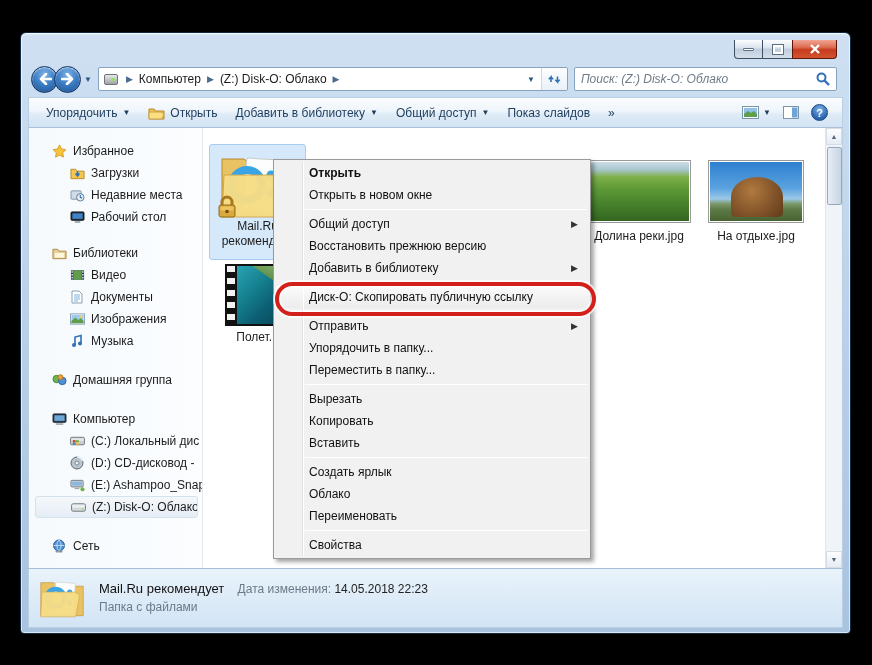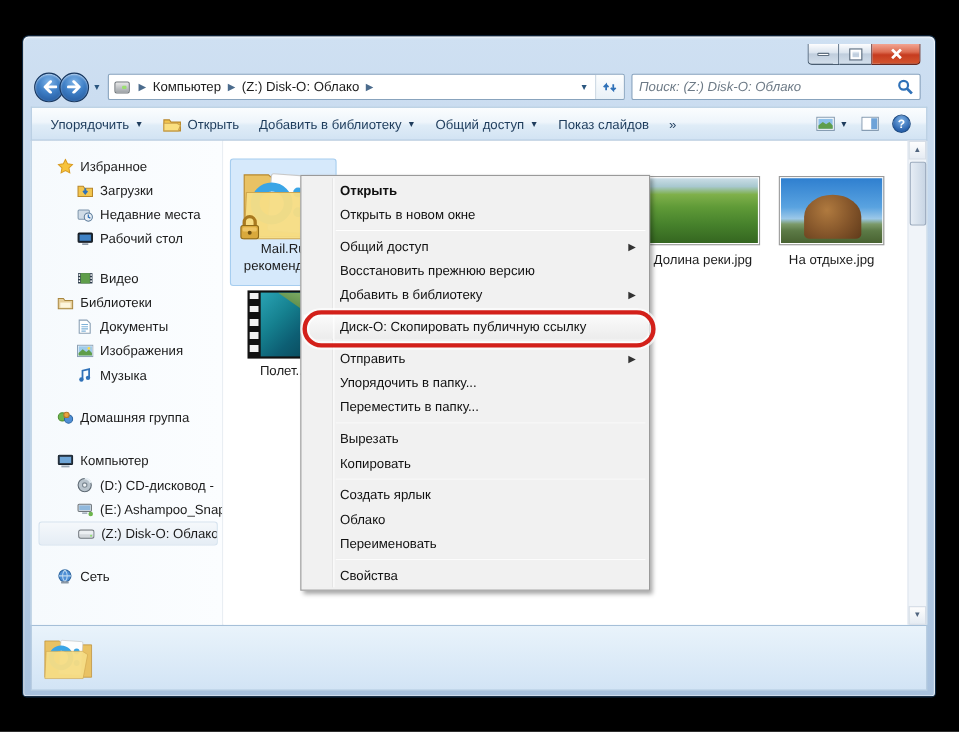--- a/index.html
+++ b/index.html
@@ -271,44 +271,44 @@
             <svg width="15" height="13" viewBox="0 0 16 14">
                 <rect x="1" y="1" width="14" height="9" rx="1" fill="#1c2a38" stroke="#10161d"></rect>
                 <rect x="2.5" y="2.5" width="11" height="6" fill="#3f82c6"></rect>
                 <rect x="5" y="11" width="6" height="1.6" fill="#8a97a5"></rect>
               </svg>
           </span>
           <span>Рабочий стол</span>
         </div>
 
         <div class="sb-gap"></div>
+        <div class="sb-row">
+          <span class="icon16">
+            <svg width="15" height="13" viewBox="0 0 16 13">
+                <path d="M1 2 h5 l1.5 2 H15 v8 H1 z" fill="#e6cf9a" stroke="#a8863e"></path>
+                <rect x="3" y="6" width="10" height="5" fill="#fdf6dd"></rect>
+              </svg>
+          </span>
+          <span>Библиотеки</span>
+        </div>
         <div class="sb-row child">
           <span class="icon16">
             <svg width="15" height="12" viewBox="0 0 16 12">
                 <rect x="1" y="1" width="14" height="10" fill="#2b3a4a"></rect>
                 <rect x="3.5" y="1" width="9" height="10" fill="#5f9e4a"></rect>
                 <rect x="1.6" y="2" width="1.4" height="1.6" fill="#fff"></rect>
                 <rect x="1.6" y="5" width="1.4" height="1.6" fill="#fff"></rect>
                 <rect x="1.6" y="8" width="1.4" height="1.6" fill="#fff"></rect>
                 <rect x="13" y="2" width="1.4" height="1.6" fill="#fff"></rect>
                 <rect x="13" y="5" width="1.4" height="1.6" fill="#fff"></rect>
                 <rect x="13" y="8" width="1.4" height="1.6" fill="#fff"></rect>
               </svg>
           </span>
           <span>Видео</span>
         </div>
-        <div class="sb-row">
-          <span class="icon16">
-            <svg width="15" height="13" viewBox="0 0 16 13">
-                <path d="M1 2 h5 l1.5 2 H15 v8 H1 z" fill="#e6cf9a" stroke="#a8863e"></path>
-                <rect x="3" y="6" width="10" height="5" fill="#fdf6dd"></rect>
-              </svg>
-          </span>
-          <span>Библиотеки</span>
-        </div>
         <div class="sb-row child">
           <span class="icon16">
             <svg width="12" height="14" viewBox="0 0 12 14">
                 <path d="M1 1 h7 l3 3 v9 H1 z" fill="#fff" stroke="#8aa0b5"></path>
                 <path d="M3 5 h6 M3 7 h6 M3 9 h6 M3 11 h4" stroke="#7fb2d9" stroke-width="1"></path>
               </svg>
           </span>
           <span>Документы</span>
         </div>
         <div class="sb-row child">
@@ -348,20 +348,33 @@
         <div class="sb-gap2"></div>
         <div class="sb-row">
           <span class="icon16">
             <svg width="15" height="13" viewBox="0 0 16 14">
                 <rect x="1" y="1" width="14" height="9" rx="1" fill="#2b3a4a" stroke="#15202b"></rect>
                 <rect x="2.5" y="2.5" width="11" height="6" fill="#6fa6d8"></rect>
                 <rect x="4" y="11" width="8" height="1.8" fill="#9aa7b4"></rect>
               </svg>
           </span>
           <span>Компьютер</span>
+        </div>
+        <div class="sb-row child">
+          <span class="icon16">
+            <svg width="15" height="11" viewBox="0 0 16 11">
+                <rect x="0.5" y="1" width="15" height="8" rx="1.5" fill="#c8ccd0" stroke="#70777d"></rect>
+                <rect x="1.5" y="2" width="13" height="3" fill="#e4e7ea"></rect>
+                <rect x="3" y="4" width="3" height="2.2" fill="#d33f2c"></rect>
+                <rect x="6.4" y="4" width="3" height="2.2" fill="#6db54c"></rect>
+                <rect x="3" y="6.5" width="3" height="2.2" fill="#3f82c6"></rect>
+                <rect x="6.4" y="6.5" width="3" height="2.2" fill="#f7c33c"></rect>
+              </svg>
+          </span>
+          <span>(C:) Локальный дис</span>
         </div>
         <div class="sb-row child">
           <span class="icon16">
             <svg width="14" height="14" viewBox="0 0 14 14">
                 <circle cx="7" cy="7" r="6" fill="#b9c4cd" stroke="#5e6a74"></circle>
                 <circle cx="7" cy="7" r="2" fill="#eef2f5" stroke="#7d8993"></circle>
                 <path d="M7 1 a6 6 0 0 1 5.5 4" stroke="#e8f0f6" stroke-width="1.6" fill="none"></path>
               </svg>
           </span>
           <span>(D:) CD-дисковод - </span>
@@ -456,20 +469,28 @@
       <svg width="46" height="42" viewBox="0 0 78 68">
         <path d="M3 8 h22 l7 6 h43 v50 H3 z" fill="#e9c264" stroke="#b8872a"></path>
         <g>
           <rect x="26" y="8" width="34" height="52" rx="2" fill="#fdfdfd" stroke="#c8c8c8" transform="rotate(4 43 34)"></rect>
           <circle cx="28" cy="34" r="15" fill="none" stroke="#3aa5e6" stroke-width="8"></circle>
           <circle cx="52" cy="24" r="4.5" fill="#3aa5e6"></circle>
           <circle cx="52" cy="42" r="4.5" fill="#3aa5e6"></circle>
         </g>
         <path d="M5 24 h56 l8 5 -7 37 H3 z" fill="#f6dd85" stroke="#cfa64e" opacity="0.96"></path>
       </svg>
+      <div class="dtext">
+        <div>
+          <span class="dname">Mail.Ru рекомендует</span>
+          <span class="dlabel" style="margin-left:10px;">Дата изменения:</span>
+          <span class="dvalue">14.05.2018 22:23</span>
+        </div>
+        <div class="dtype">Папка с файлами</div>
+      </div>
     </div>
   </div>
 
   <div class="menu">
     <div class="menu-inner">
       <div class="mi bold">
           <span>Открыть</span>
         </div>
       <div class="mi">
           <span>Открыть в новом окне</span>
@@ -501,20 +522,23 @@
       <div class="mi">
           <span>Переместить в папку...</span>
         </div>
       <div class="msep"></div>
       <div class="mi">
           <span>Вырезать</span>
         </div>
       <div class="mi">
           <span>Копировать</span>
         </div>
+      <div class="mi">
+          <span>Вставить</span>
+        </div>
       <div class="msep"></div>
       <div class="mi">
           <span>Создать ярлык</span>
         </div>
       <div class="mi">
           <span>Облако</span>
         </div>
       <div class="mi">
           <span>Переименовать</span>
         </div>

